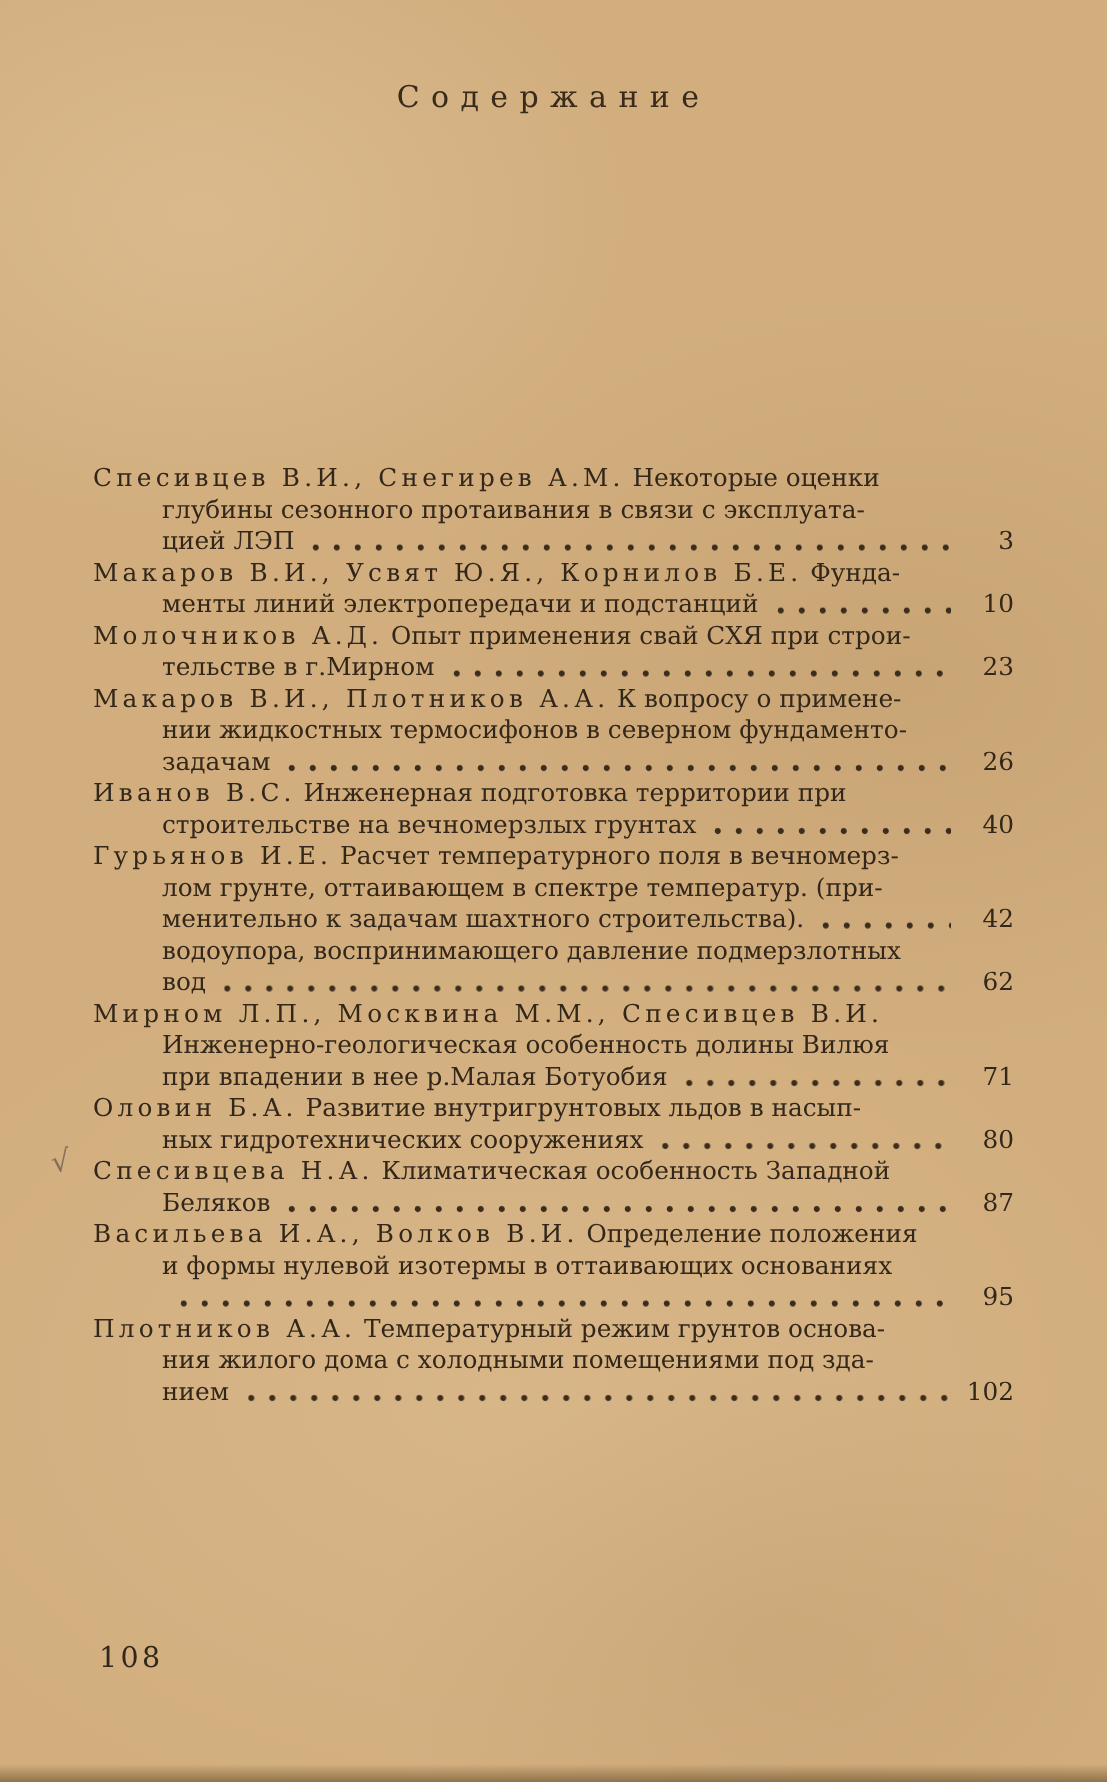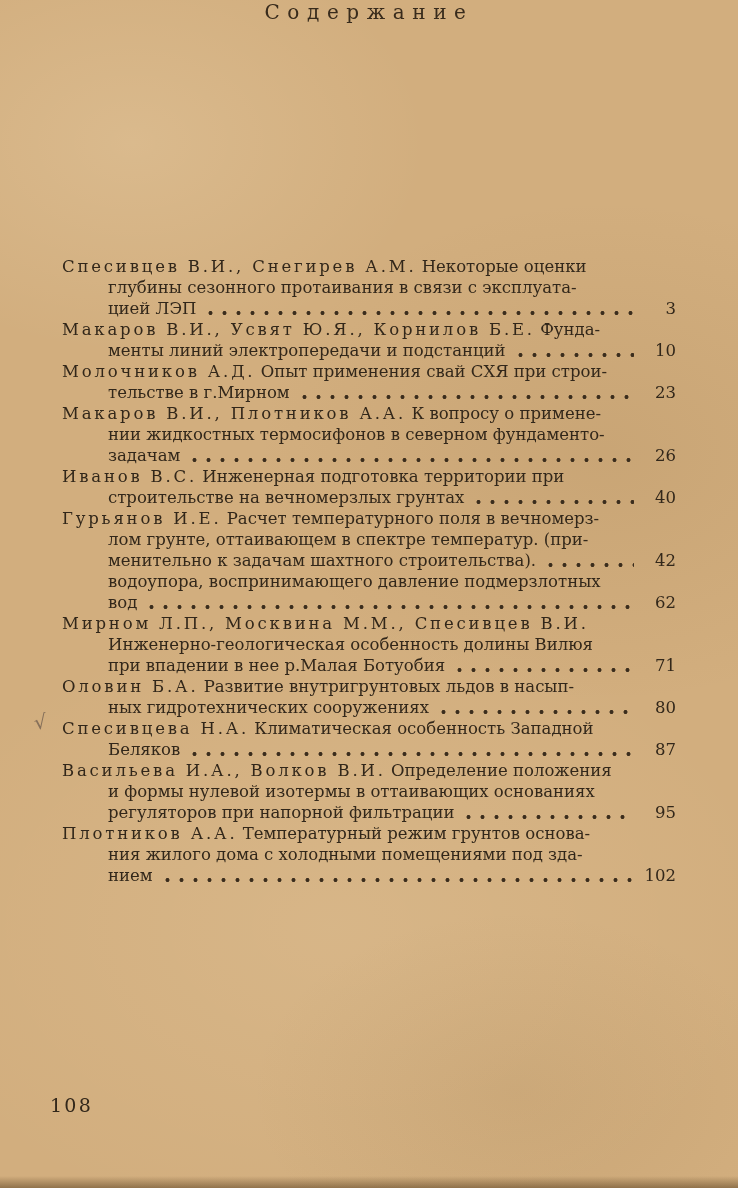--- a/index.html
+++ b/index.html
@@ -22,20 +22,21 @@
     content: "";
     position: absolute;
     left: 0; right: 0; bottom: 0;
     height: 12px;
     background: linear-gradient(to top, rgba(80,55,25,0.50), rgba(80,55,25,0));
     pointer-events: none;
   }
 
   .page-title {
     margin: 0;
+    padding-top: 52px;
     text-align: center;
     font-size: 20px;
     font-weight: normal;
     letter-spacing: 0.38em;
     color: #382b1c;
   }
 
   .toc {
     margin: 232px 62px 0 62px;
     font-size: 16.5px;
@@ -66,21 +67,21 @@
     left: -28px;
     top: -6px;
     font-size: 20px;
     color: #86705a;
     transform: rotate(-8deg);
     font-family: "DejaVu Sans", sans-serif;
   }
 
   .footer-page-number {
     position: absolute;
-    left: 50px;
+    left: 66px;
     top: 1094px;
     font-size: 19px;
     letter-spacing: 0.12em;
     color: #32271a;
   }
 </style>
 </head>
 <body>
 
 <h1 class="page-title">Содержание</h1>
@@ -178,21 +179,20 @@
       <span class="leader"></span>
       <span class="pagenum">87</span>
     </div>
   <span class="checkmark">√</span>
     </div>
 
   <div class="entry">
     <div class="line first"><span class="authors">Васильева И.А., Волков В.И.</span><span class="rest">&nbsp;Определение положения</span></div>
     <div class="line cont">и формы нулевой изотермы в оттаивающих основаниях</div>
       <div class="line cont lastrow">
-      <span class="lasttext">регуляторов при напорной фильтрации</span>
       <span class="leader"></span>
       <span class="pagenum">95</span>
     </div>
   </div>
 
   <div class="entry">
     <div class="line first"><span class="authors">Плотников А.А.</span><span class="rest">&nbsp;Температурный режим грунтов основа-</span></div>
     <div class="line cont">ния жилого дома с холодными помещениями под зда-</div>
       <div class="line cont lastrow">
       <span class="lasttext">нием</span>

